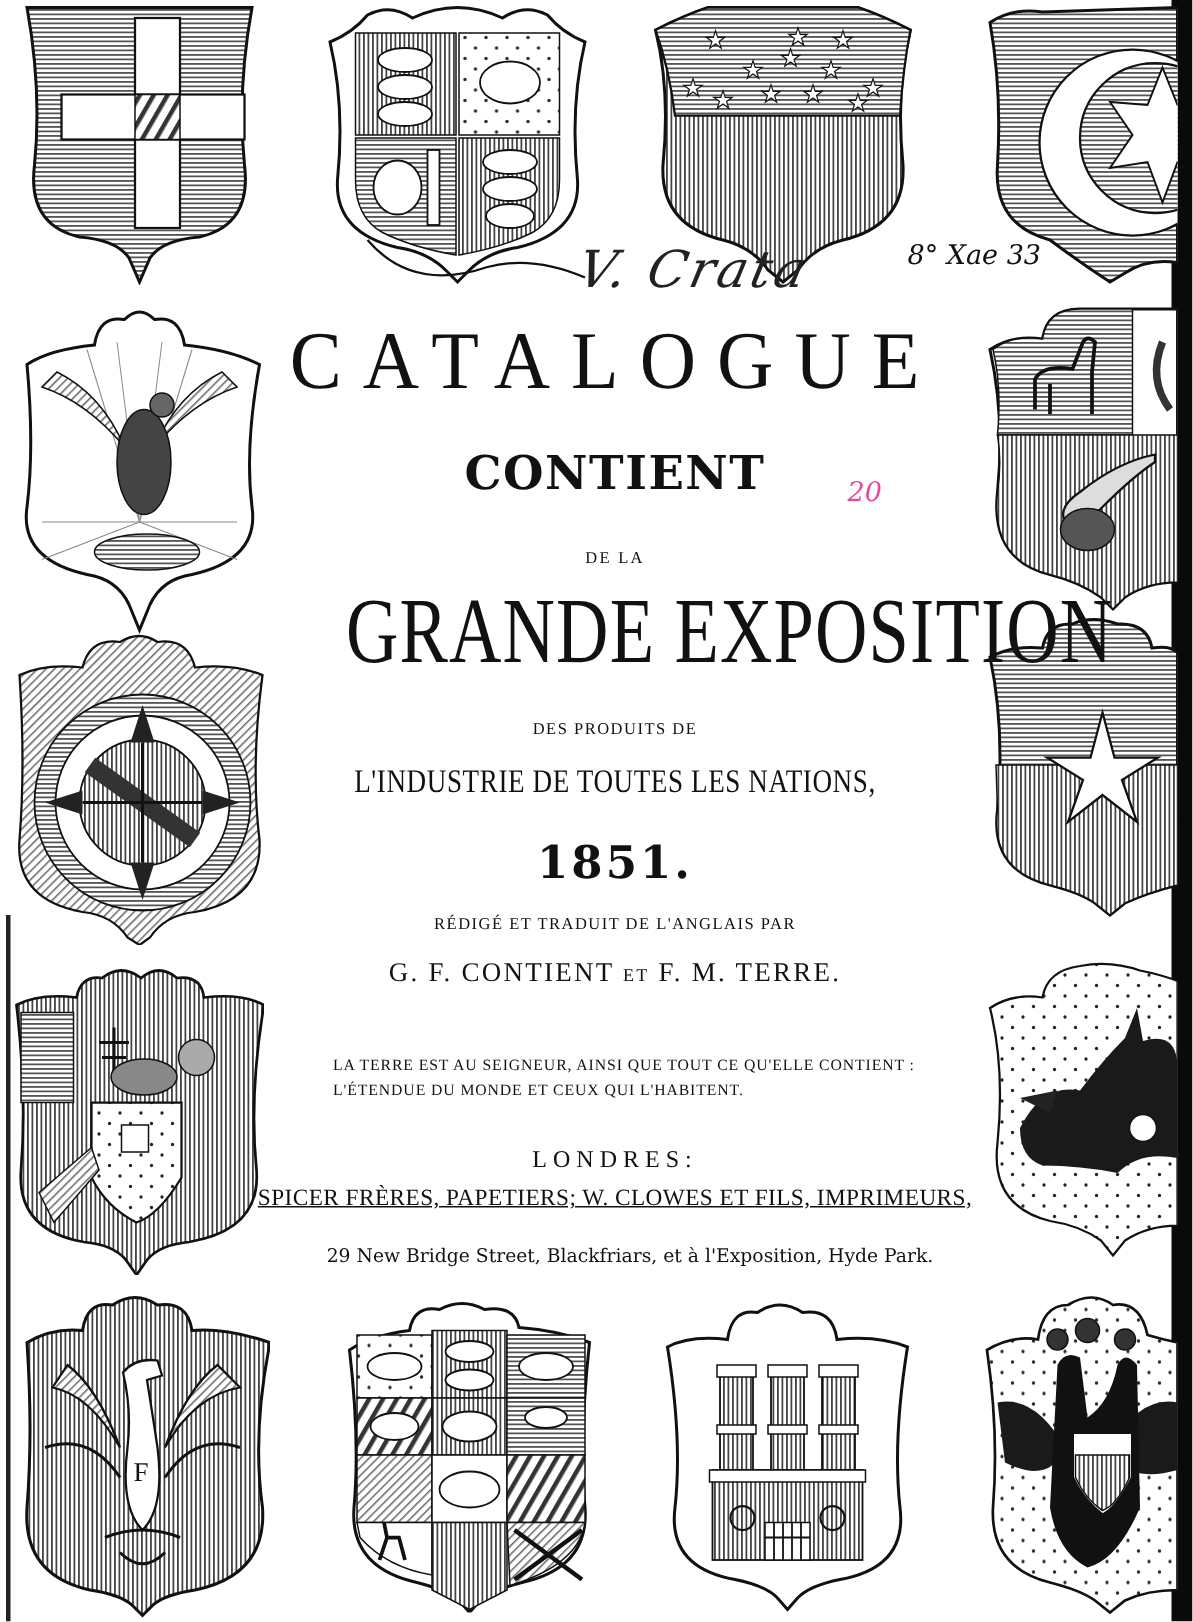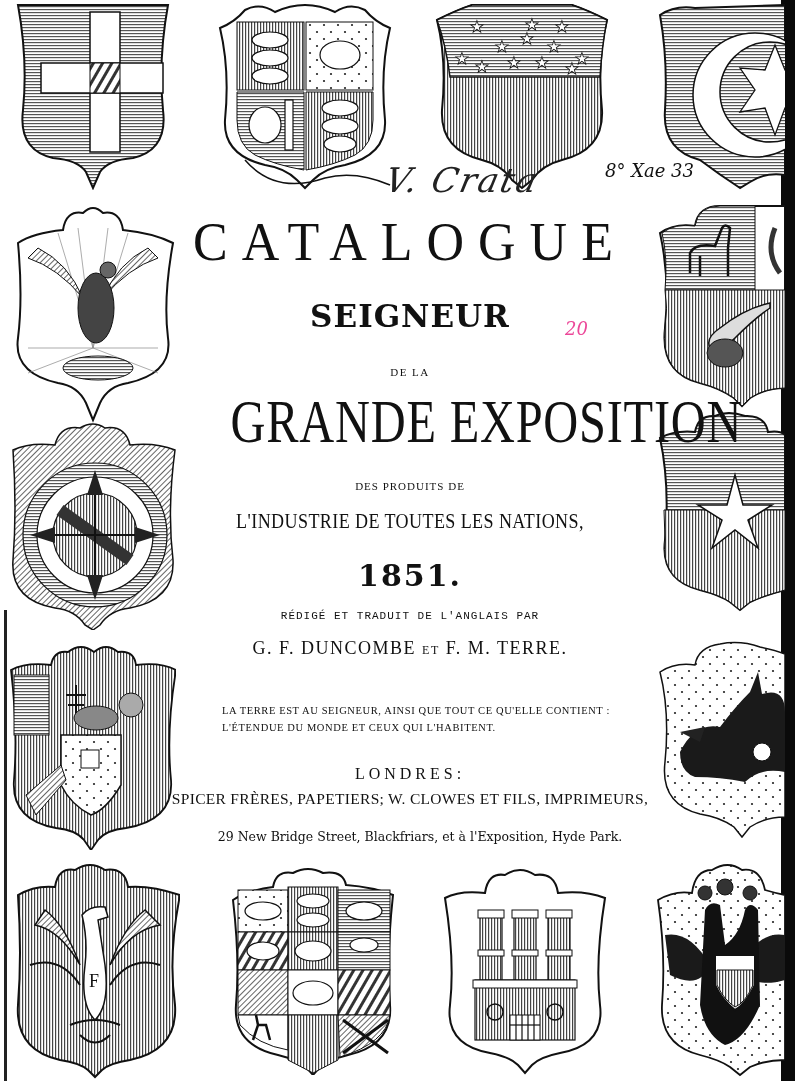--- a/index.html
+++ b/index.html
@@ -20,26 +20,26 @@
   .hand2 { position: absolute; left: 605px; top: 160px; font-family: "DejaVu Serif", serif; font-style: italic; font-size: 18px; color: #111; }
   .hand3 { position: absolute; left: 565px; top: 318px; font-family: "DejaVu Serif", serif; font-style: italic; font-size: 18px; color: #ec4899; }
 
   .catalogue { top: 212px; font-family: "Liberation Serif", serif; font-size: 52px; letter-spacing: 14px; font-weight: normal; transform: scaleY(1.05); }
   .officiel { top: 298px; font-family: "DejaVu Serif", serif; font-size: 31px; font-weight: bold; letter-spacing: 1px; }
   .dela { top: 366px; font-family: "Liberation Serif", serif; font-size: 11px; letter-spacing: 1.5px; }
   .grande { top: 386px; font-family: "Liberation Serif", serif; font-size: 62px; letter-spacing: 1px; transform: scaleX(0.78); transform-origin: center; }
   .des { top: 480px; font-family: "Liberation Serif", serif; font-size: 11px; letter-spacing: 1px; }
   .industrie { top: 508px; font-family: "Liberation Serif", serif; font-size: 22px; letter-spacing: 0.5px; transform: scaleX(0.82); transform-origin: center; }
   .year { top: 558px; font-family: "DejaVu Serif", serif; font-size: 30px; font-weight: bold; letter-spacing: 2px; }
-  .redige { top: 610px; font-family: Liberation Mono, monospace; font-size: 11px; letter-spacing: 1px; }
+  .redige { top: 610px; font-family: Liberation Serif, serif; font-size: 11px; letter-spacing: 1px; }
   .authors { top: 638px; font-family: "Liberation Serif", serif; font-size: 18px; letter-spacing: 1.5px; }
   .authors .et { font-size: 12px; }
   .quote { top: 702px; font-family: "Liberation Serif", serif; font-size: 10.5px; letter-spacing: 0.6px; text-align: left; left: 42px; width: 420px; line-height: 17px; }
   .londres { top: 765px; font-family: "Liberation Serif", serif; font-size: 16px; letter-spacing: 4px; }
-  .spicer { top: 790px; font-family: "Liberation Serif", serif; font-size: 15.5px; letter-spacing: 0.3px; left: -10px; width: 480px; }
+  .spicer { top: 790px; font-family: "Liberation Serif", serif; font-size: 15.5px; letter-spacing: 0.3px; left: -10px; width: 480px; text-decoration: underline; }
   .editeurs { top: 810px; font-family: "Liberation Serif", serif; font-size: 13.5px; font-style: italic; letter-spacing: 0.4px; }
   .address { top: 829px; font-family: "DejaVu Serif", serif; font-size: 12.5px; left: 10px; width: 460px; }
 </style>
 </head>
 <body>
 
 <div class="page">
 
   <div class="edge-right"></div>
   <div class="edge-left"></div>
@@ -296,29 +296,29 @@
           <circle cx="75" cy="32" r="8"></circle>
           <circle cx="100" cy="38" r="7"></circle>
         </g>
       <path d="M65,100 L105,100 L105,130 Q95,150 85,155 Q72,145 65,130 Z" fill="#fff" stroke="#111" stroke-width="2"></path>
       <path d="M67,115 L103,115 L103,130 Q95,148 85,152 Q74,145 67,130 Z" fill="url(#vstripe)" stroke="#111"></path>
     </svg>
   </div>
 
   <div class="title-block">
     <div class="line catalogue">CATALOGUE</div>
-    <div class="line officiel">SEIGNEUR</div>
+    <div class="line officiel">CONTIENT</div>
     <div class="line dela">DE LA</div>
     <div class="line grande">GRANDE EXPOSITION</div>
     <div class="line des">DES PRODUITS DE</div>
     <div class="line industrie">L'INDUSTRIE DE TOUTES LES NATIONS,</div>
     <div class="line year">1851.</div>
     <div class="line redige">RÉDIGÉ ET TRADUIT DE L'ANGLAIS PAR</div>
     <div class="line authors">
-      <span>G. F. DUNCOMBE</span>
+      <span>G. F. CONTIENT</span>
       <span class="et">ET</span>
       <span>F. M. TERRE.</span>
     </div>
     <div class="line londres">LONDRES:</div>
     <div class="line quote">
       <div>LA TERRE EST AU SEIGNEUR, AINSI QUE TOUT CE QU'ELLE CONTIENT :</div>
       <div>L'ÉTENDUE DU MONDE ET CEUX QUI L'HABITENT.</div>
     </div>
     <div class="line spicer">SPICER FRÈRES, PAPETIERS; W. CLOWES ET FILS, IMPRIMEURS,</div>
     <div class="line address">29 New Bridge Street, Blackfriars, et à l'Exposition, Hyde Park.</div>

